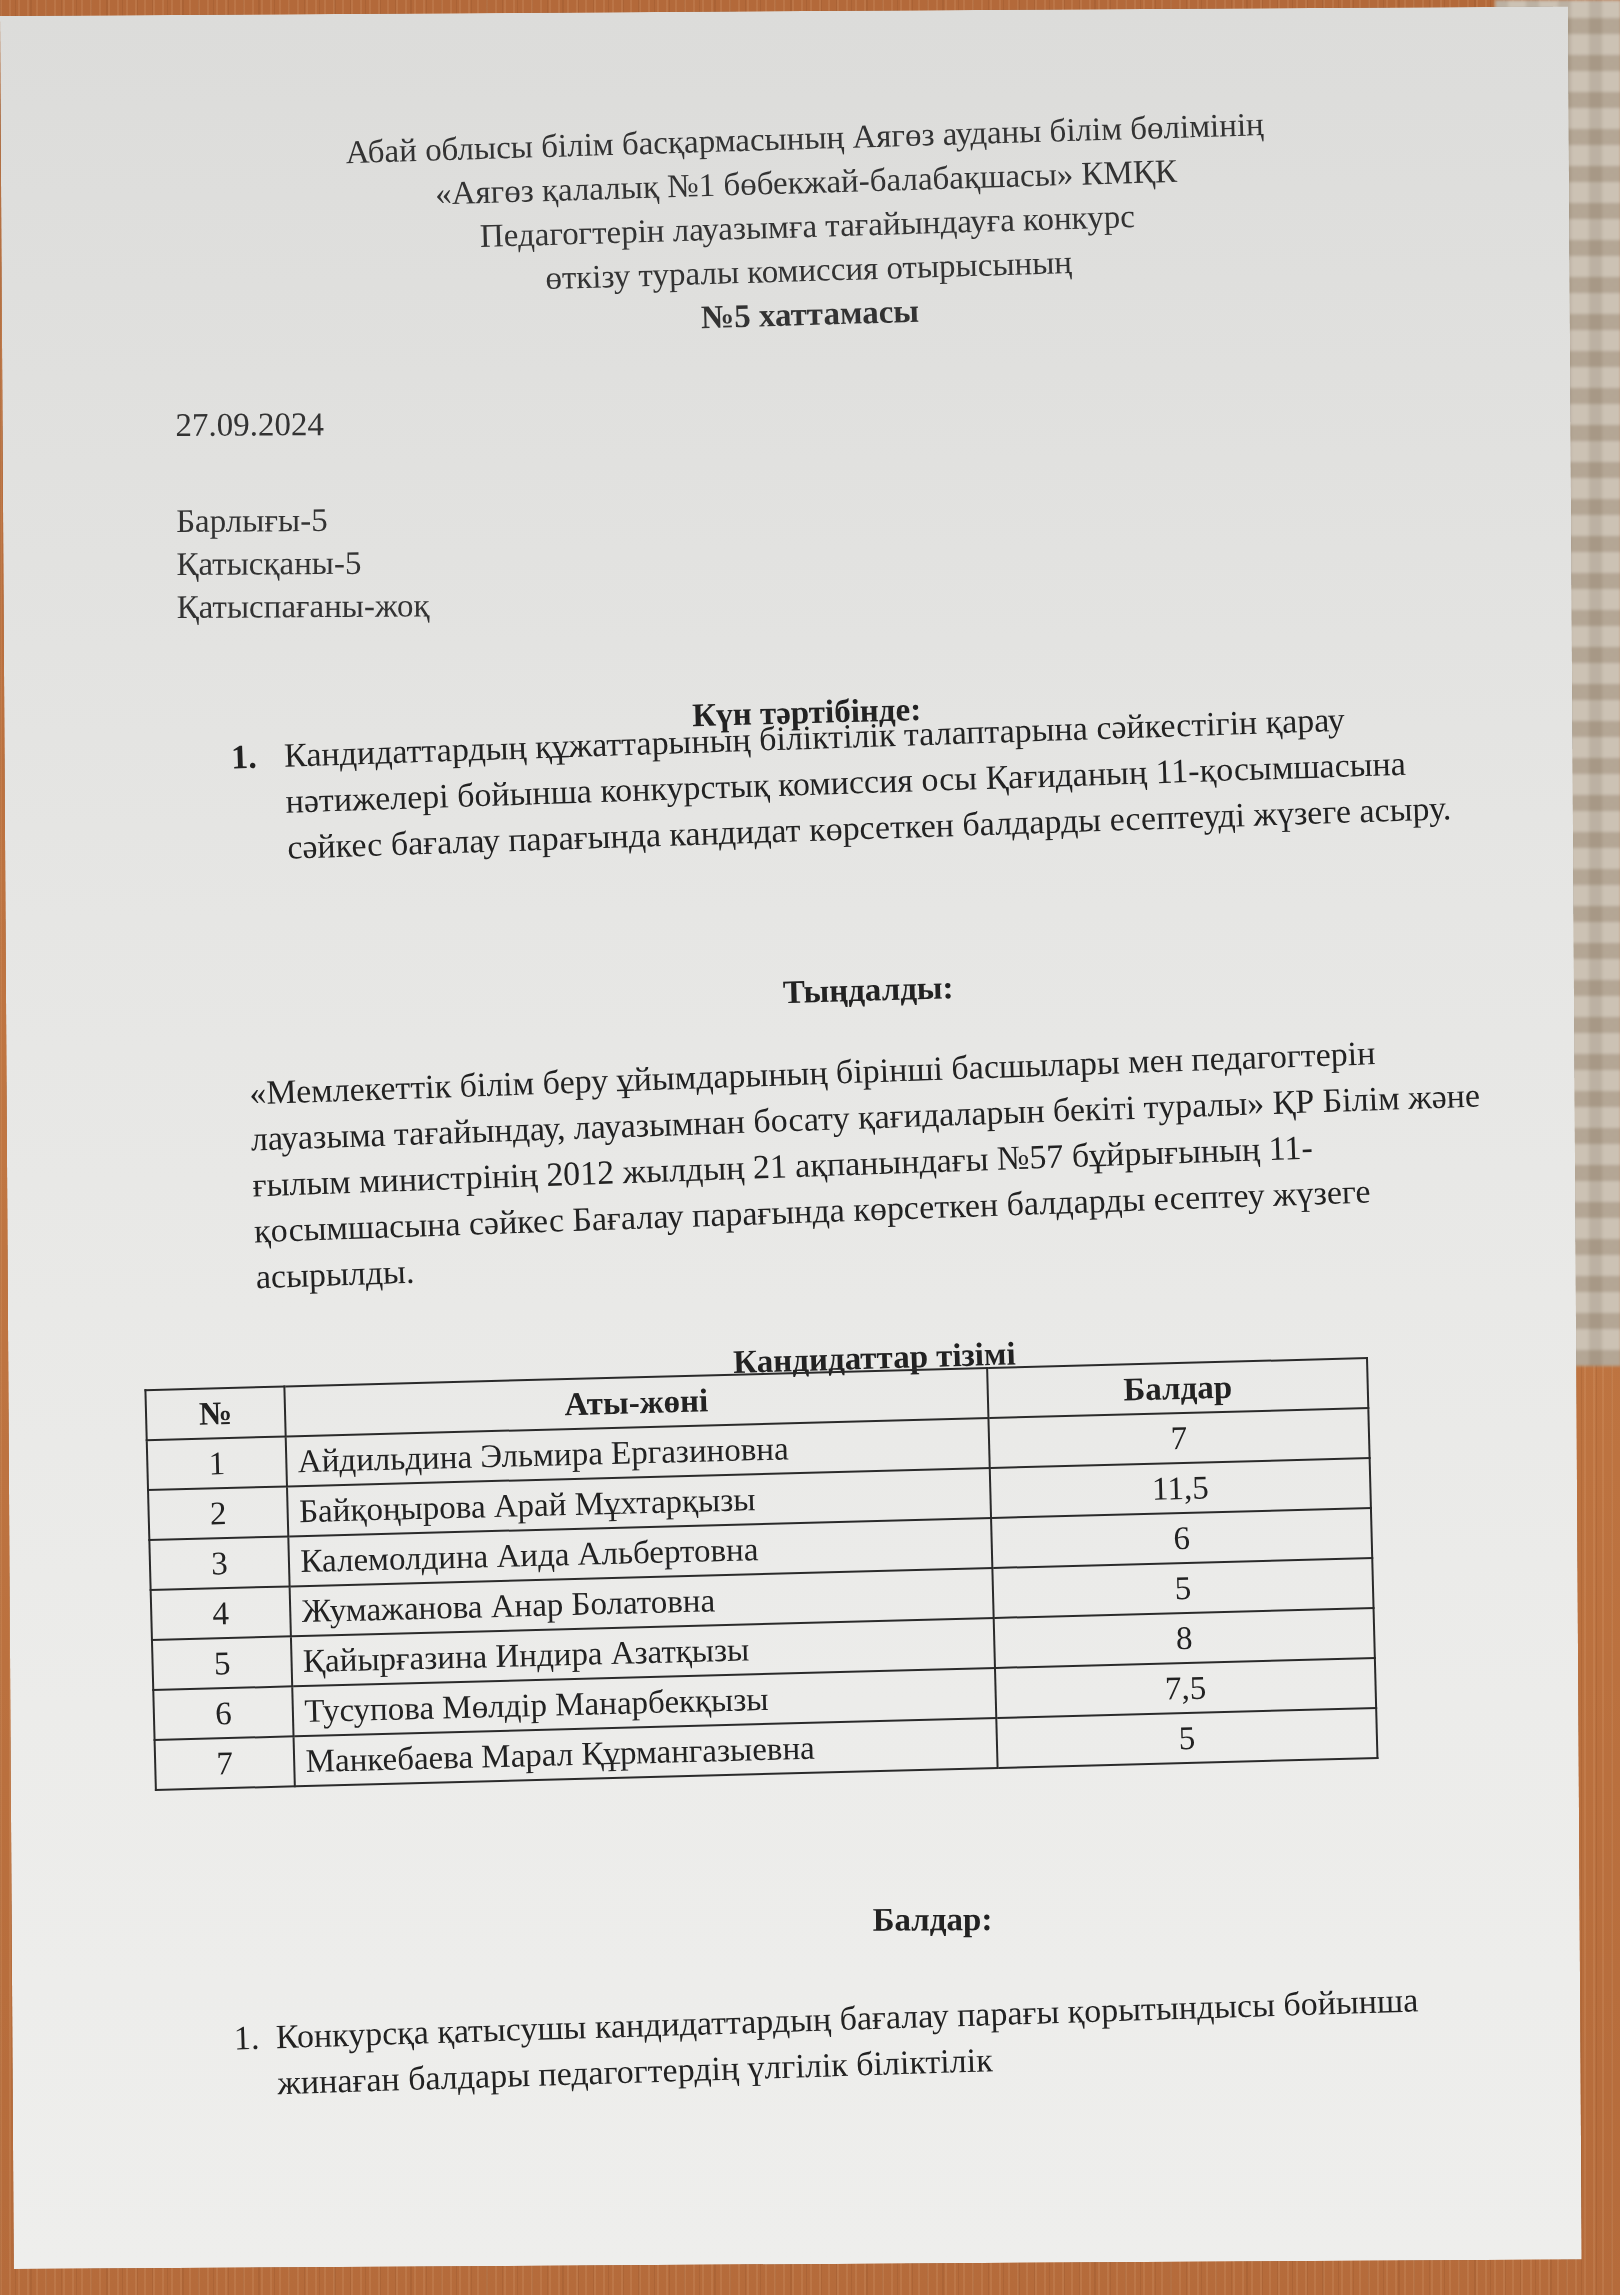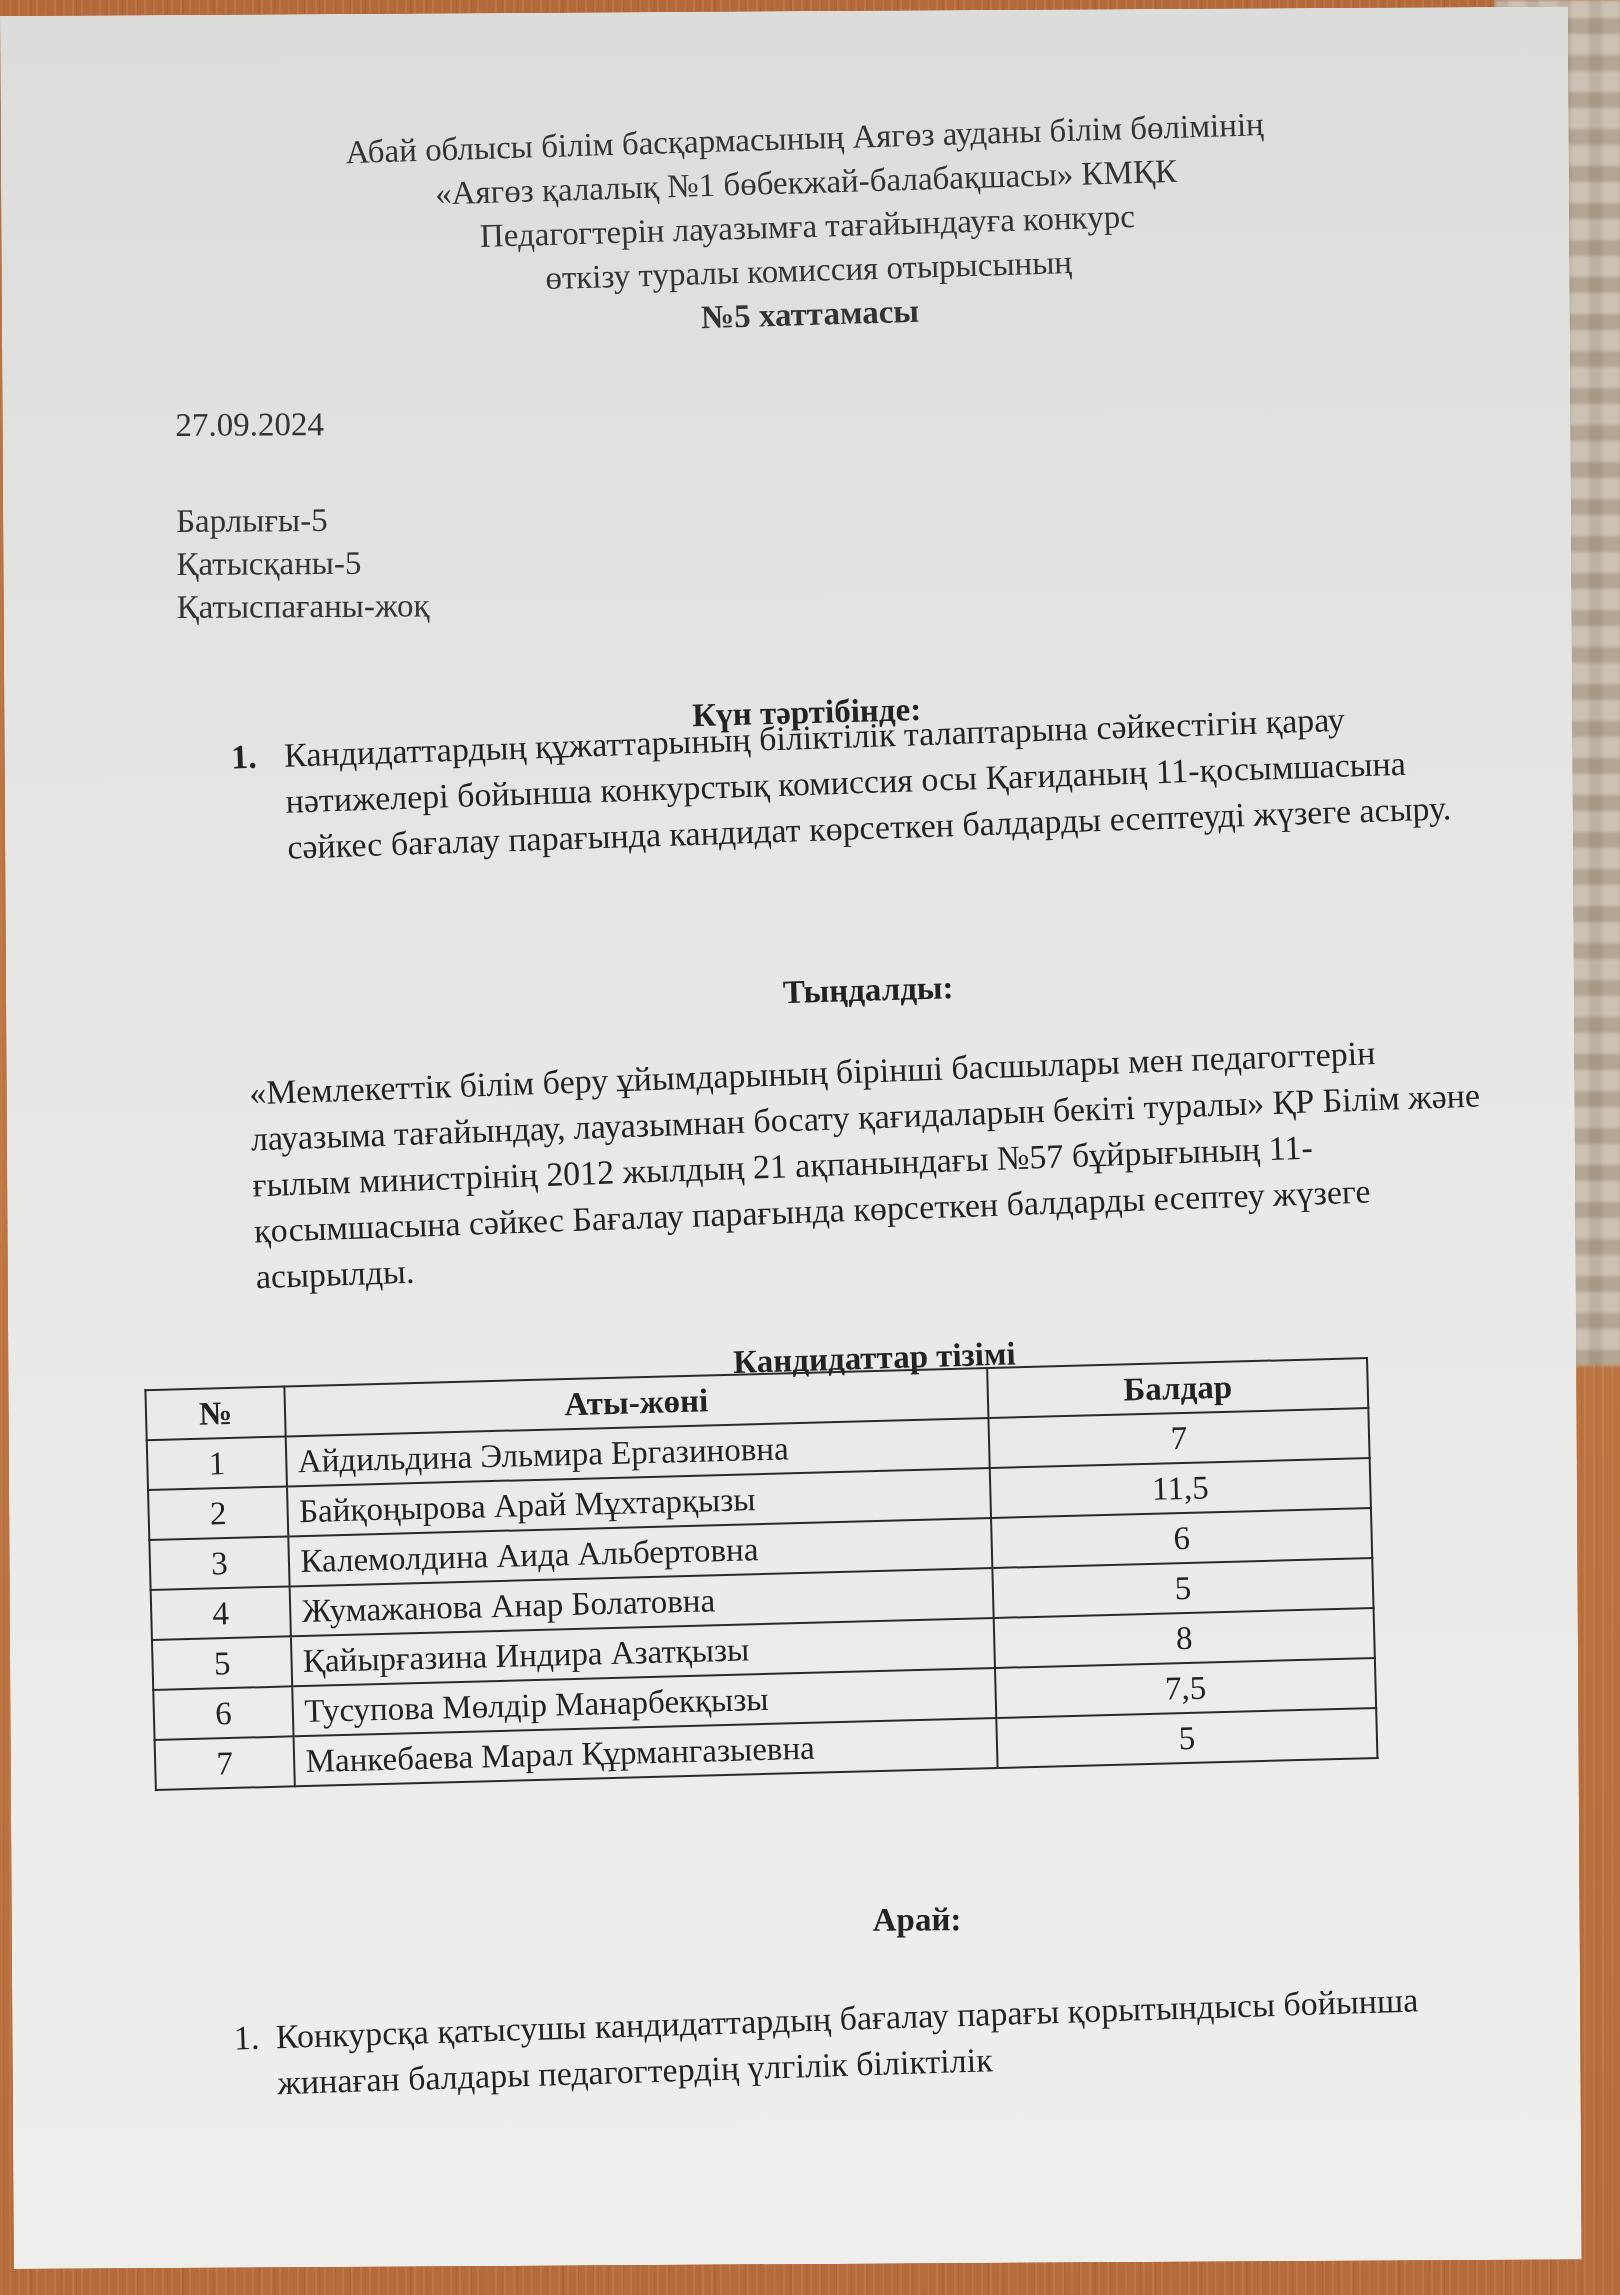--- a/index.html
+++ b/index.html
@@ -247,21 +247,21 @@
           </tr>
           <tr>
             <td class="num-col">7</td>
             <td class="name-col">Манкебаева Марал Құрмангазыевна</td>
             <td class="score-col">5</td>
           </tr>
         </tbody>
       </table>
     </div>
 
-    <div class="section-title decision-title">Арай:</div>
+    <div class="section-title decision-title">Балдар:</div>
 
     <div class="decision">
       <span class="num">1.</span>
       <div class="text">Конкурсқа қатысушы кандидаттардың бағалау парағы қорытындысы бойынша жинаған балдары педагогтердің үлгілік біліктілік</div>
     </div>
 
   </div>
 </div>
 
 

